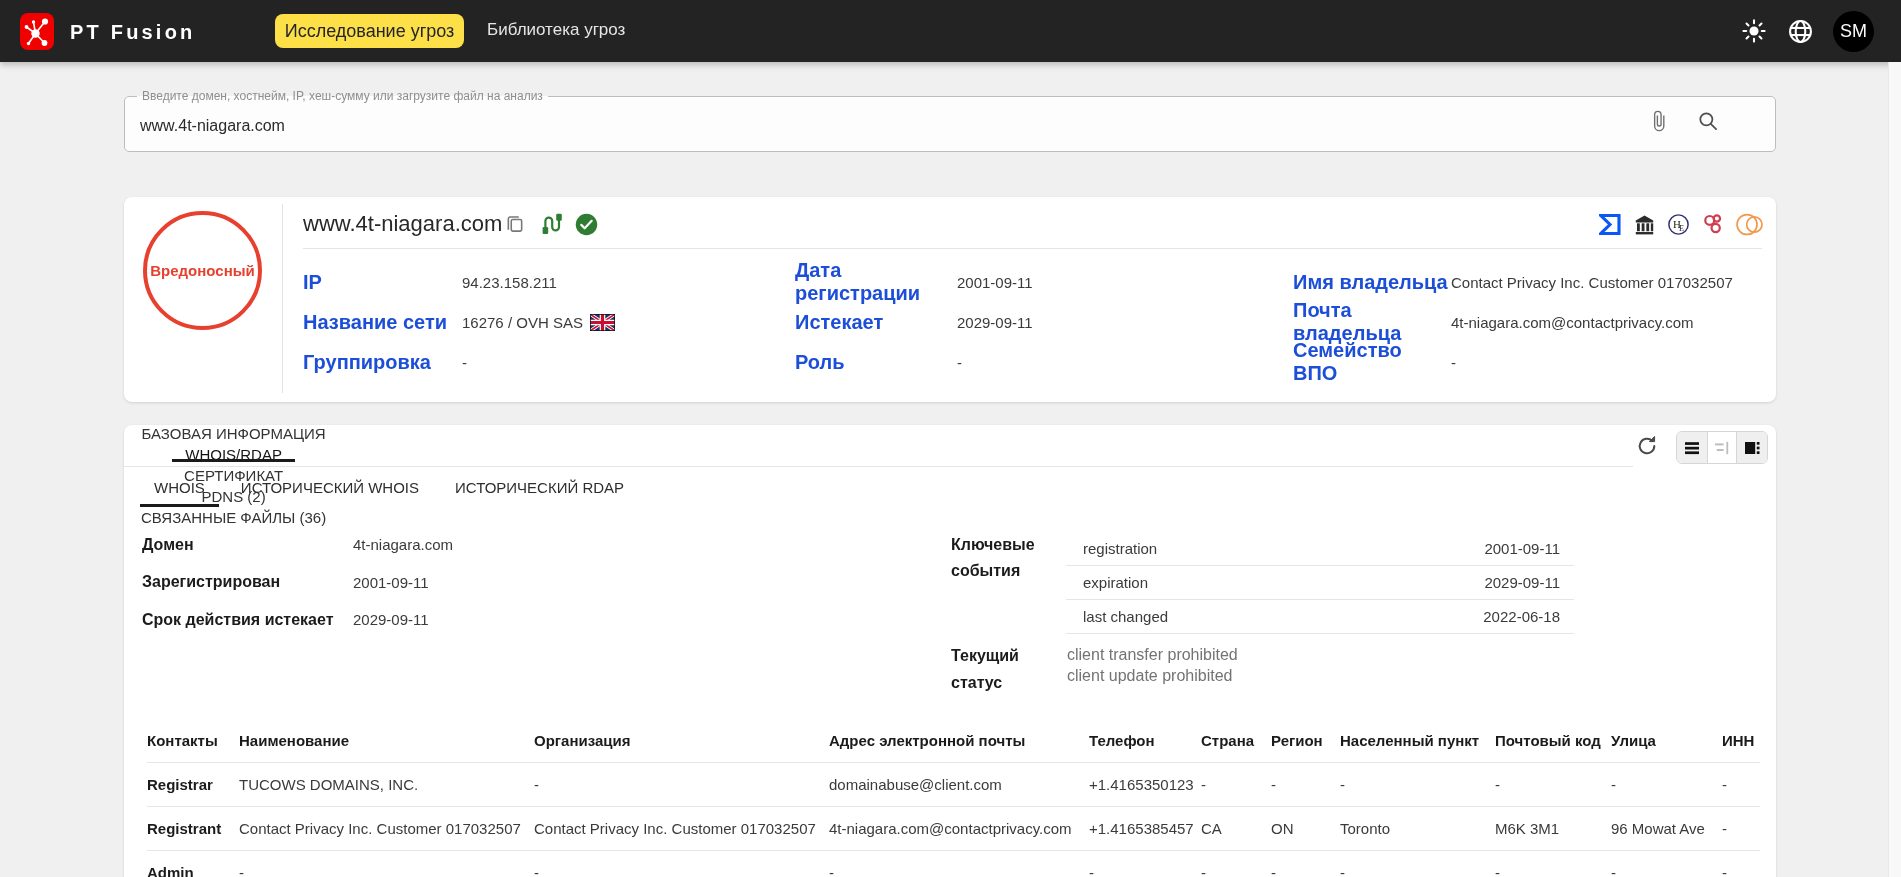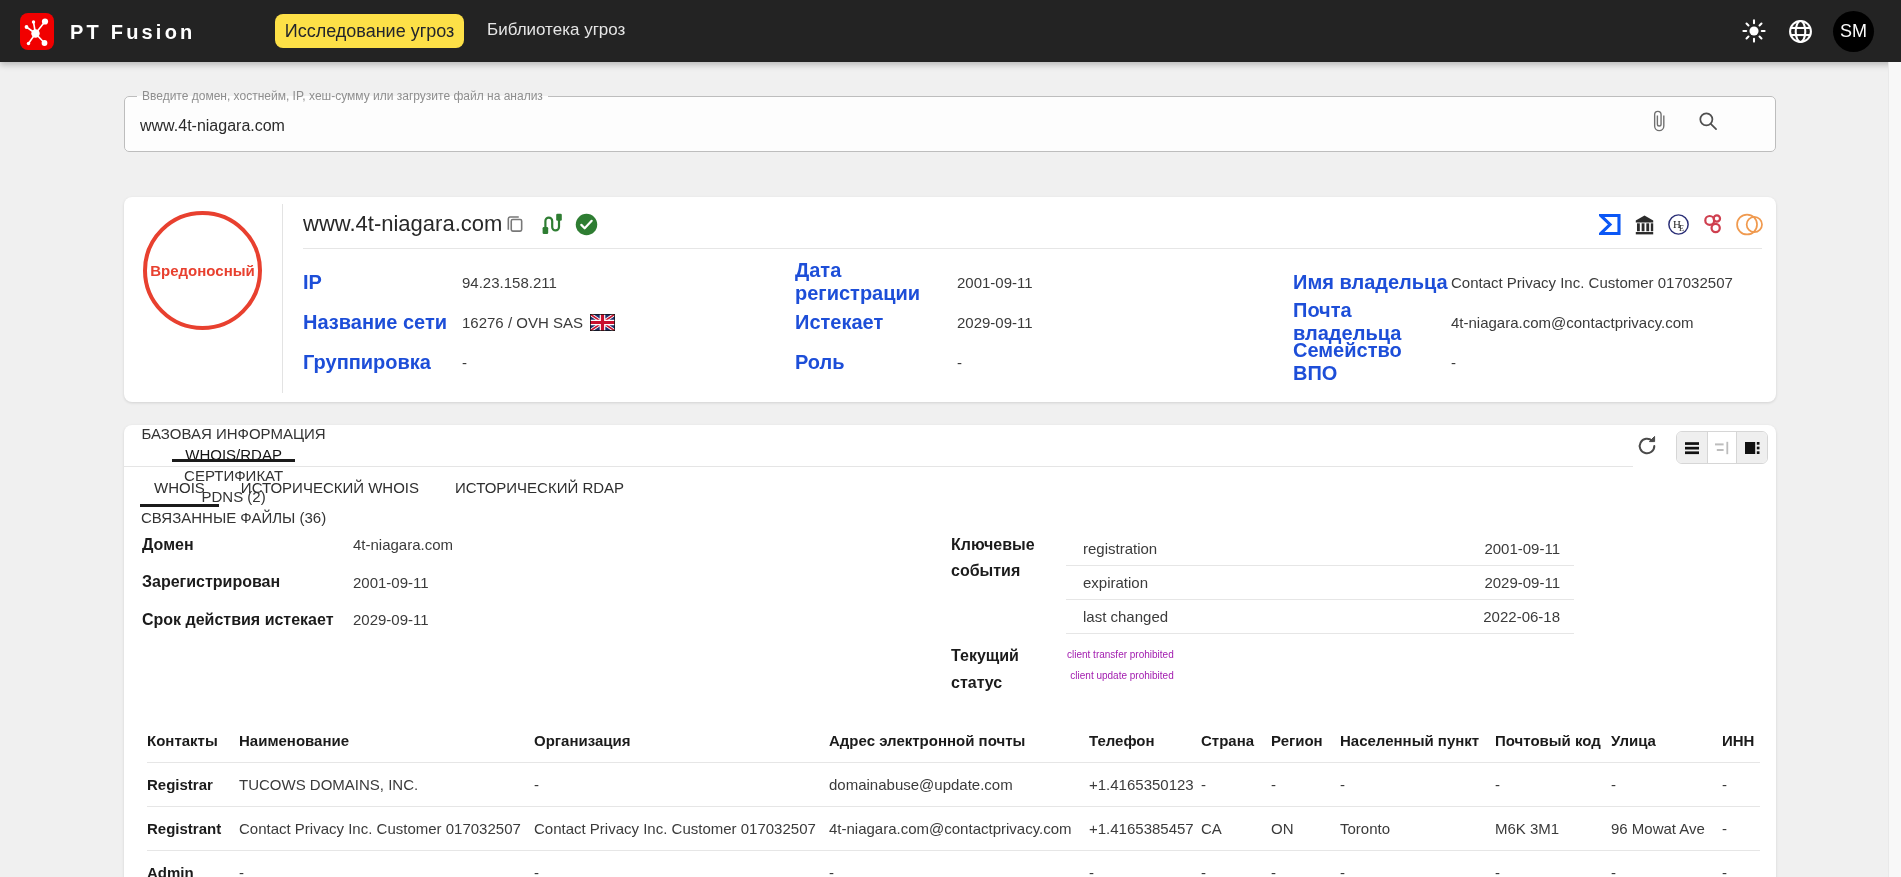--- a/index.html
+++ b/index.html
@@ -57,21 +57,21 @@
   .tab2.active:after { content:""; position:absolute; left:0; right:0; bottom:0; height:3px; background:#1b1b1b; }
 
   
   .wh-left { position:absolute; left:18px; top:101px; }
   .wh-row { display:flex; height:37.6px; align-items:center; font-size:15px; color:#3b3b3b; }
   .wh-label { width:211px; font-weight:bold; color:#1b1b1b; font-size:16px; }
   .keyev-label { position:absolute; left:827px; top:107px; font-weight:bold; font-size:16px; line-height:26px; color:#1b1b1b; }
   .keyev-table { position:absolute; left:942px; top:107px; width:508px; }
   .keyev-row { display:flex; justify-content:space-between; height:34px; align-items:center; font-size:15px; color:#3b3b3b; border-bottom:1px solid #e6e6e6; padding:0 14px 0 17px; }
   .status-label { position:absolute; left:827px; top:217px; font-weight:bold; font-size:16px; line-height:27px; color:#1b1b1b; }
-  .status-values { position:absolute; left:943px; top:220px; font-size:10px; color:#a21caf; line-height:20.5px;text-align:right; }
+  .status-values { position:absolute; left:943px; top:220px; font-size:16px; color:#737373; line-height:20.5px; }
 
   table.contacts { position:absolute; left:23px; top:295px; width:1612px; border-collapse:collapse; font-size:15px; table-layout:fixed; }
   table.contacts th { text-align:left; color:#1b1b1b; padding:0 6px 0 0; font-weight:bold; font-size:15px; height:42px;margin-left:21px; }
   table.contacts td { padding:0 6px 0 0; color:#3b3b3b; border-top:1px solid #e6e6e6; height:44px; }
   table.contacts td.rowname { font-weight:bold; color:#1b1b1b; }
 </style>
 </head>
 <body>
 
 <div class="topbar">
@@ -340,21 +340,21 @@
           <th>Регион</th>
           <th>Населенный пункт</th>
           <th>Почтовый код</th>
           <th>Улица</th>
           <th>ИНН</th>
         </tr>
     <tr>
           <td class="rowname">Registrar</td>
           <td>TUCOWS DOMAINS, INC.</td>
           <td>-</td>
-          <td>domainabuse@update.com</td>
+          <td>domainabuse@client.com</td>
           <td>+1.4165350123</td>
           <td>-</td>
           <td>-</td>
           <td>-</td>
           <td>-</td>
           <td>-</td>
           <td>-</td>
         </tr>
     <tr>
           <td class="rowname">Registrant</td>

